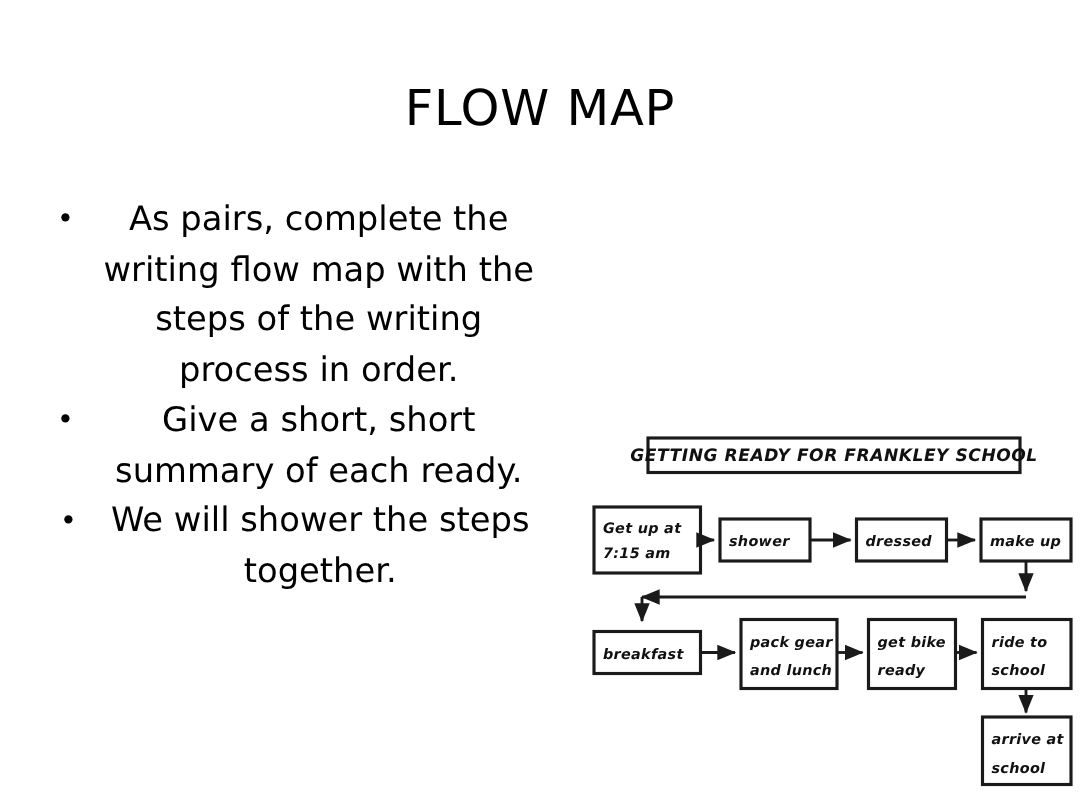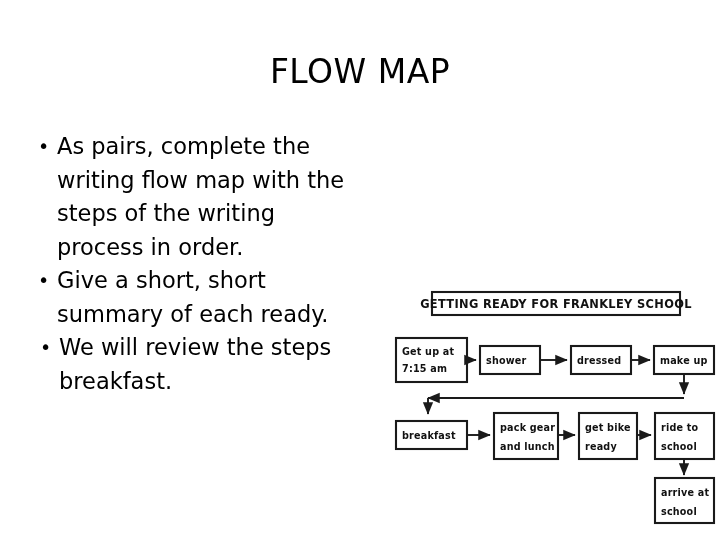--- a/index.html
+++ b/index.html
@@ -49,29 +49,31 @@
   .bullet-item.indent-2 { padding-left: 2px; }
   .bullet-dot {
     width: 19px;
     flex: 0 0 19px;
     font-size: 19px;
     line-height: 33.5px;
     text-align: left;
   }
   .bullet-text {
     flex: 1 1 auto;
+    text-align: center;
   }
 
   
   #flowchart {
     position: absolute;
     left: 390px;
     top: 286px;
     width: 330px;
     height: 244px;
+    font-style: italic;
   }
   #flowchart svg {
     display: block;
   }
   .fc-box-text {
     font-family: "DejaVu Sans", sans-serif;
     font-size: 9.6px;
     font-weight: 700;
     fill: #111;
     letter-spacing: 0.2px;
@@ -114,21 +116,21 @@
     <span class="bullet-text">As pairs, complete the writing flow map with the steps of the writing process in order.</span>
   </div>
 
   <div class="bullet-item indent-1">
     <span class="bullet-dot">•</span>
     <span class="bullet-text">Give a short, short summary of each ready.</span>
   </div>
 
   <div class="bullet-item indent-2">
     <span class="bullet-dot">•</span>
-    <span class="bullet-text">We will review the steps breakfast.</span>
+    <span class="bullet-text">We will shower the steps together.</span>
   </div>
 
 </div>
 
 <div id="flowchart">
   <svg width="330" height="244" viewBox="0 0 330 244" xmlns="http://www.w3.org/2000/svg">
 
     <defs>
       <marker id="ah" markerWidth="7" markerHeight="7" refX="6.2" refY="3" orient="auto">
         <path d="M0,0.3 L6.6,3 L0,5.7 z" class="fc-arrowhead"></path>

